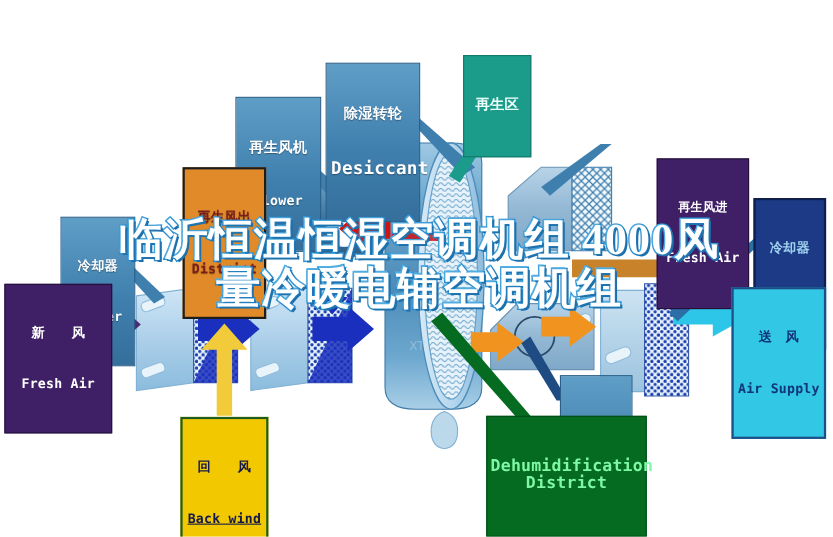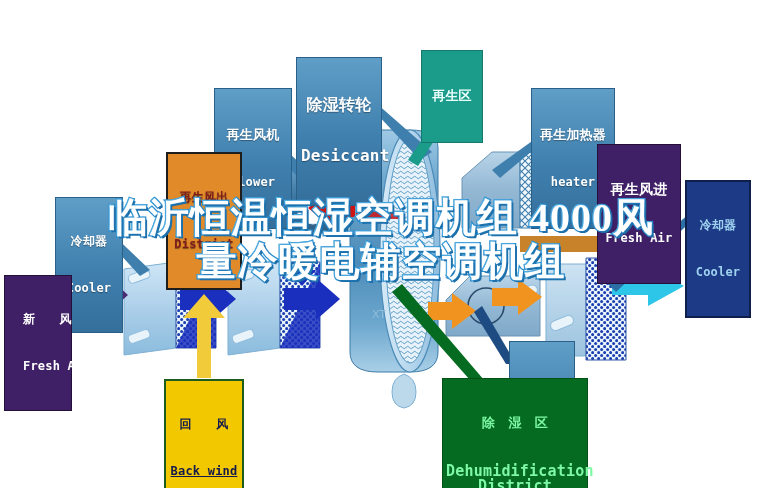--- a/index.html
+++ b/index.html
@@ -250,75 +250,74 @@
     <path d="M96 228 L106 228 L150 270 L140 276 Z" fill="#3f7fae"></path>
 
     <path d="M690 213 L700 213 L616 292 L608 284 Z" fill="#2b6fa6"></path>
 
     <path d="M506 364 L516 364 L482 306 L474 312 Z" fill="#1d4b82"></path>
 
     <path d="M470 380 L484 380 L402 284 L392 292 Z" fill="#046b20"></path>
   </svg>
 
   <div class="label lb-blue" style="left:296px;top:57px;width:86px;padding:5px 4px 6px;">
-    <span class="cn" style="font-size:16px;">除湿转轮</span>
+    <span class="cn" style="font-size:13px;">除湿转轮</span>
     <span class="en" style="font-size:16px;">Desiccant</span>
   </div>
 
   <div class="label lb-blue" style="left:214px;top:88px;width:78px;padding:5px 4px 6px;">
     <span class="cn" style="font-size:13px;">再生风机</span>
     <span class="en" style="font-size:12px;">Blower</span>
   </div>
 
   <div class="label lb-teal" style="left:421px;top:50px;width:62px;padding:4px 3px 5px;">
     <span class="cn" style="font-size:13px;">再生区</span>
   </div>
 
-  <div class="label lb-blue" style="left:531px;top:88px;width:84px;padding:5px 3px 6px;">
-    <span class="cn" style="font-size:13px;">再生加热器</span>
-    <span class="en" style="font-size:12px;">heater</span>
-  </div>
 
   <div class="label lb-orange" style="left:166px;top:152px;width:76px;padding:3px 3px 4px;">
     <span class="cn" style="font-size:12px;">再生风出</span>
     <span class="en" style="font-size:12px;">District</span>
   </div>
 
   <div class="label lb-purple" style="left:597px;top:144px;width:84px;padding:4px 3px 5px;">
-    <span class="cn" style="font-size:14px;font-family:Liberation Mono, monospace;">再生风进</span>
+    <span class="cn" style="font-size:11px;">再生风进</span>
     <span class="en" style="font-size:12px;">Fresh Air</span>
   </div>
 
   <div class="label lb-blue" style="left:55px;top:197px;width:68px;padding:3px 3px 4px;">
     <span class="cn" style="font-size:12px;">冷却器</span>
     <span class="en" style="font-size:12px;">Cooler</span>
   </div>
 
   <div class="label lb-navy" style="left:685px;top:180px;width:66px;padding:3px 3px 4px;">
     <span class="cn" style="font-size:12px;">冷却器</span>
     <span class="en" style="font-size:12px;">Cooler</span>
   </div>
 
-  <div class="label lb-purple" style="left:4px;top:275px;width:68px;padding:3px 18px 4px;">
+  <div class="label lb-purple" style="left:4px;top:258px;width:98px;padding:3px 7px 4px;">
     <span class="cn" style="font-size:12px;">新　　风</span>
     <span class="en" style="font-size:12px;">Fresh Air</span>
   </div>
 
   <div class="label" style="left:164px;top:379px;width:80px;padding:3px 3px 4px;background:#f2c800;border:2px solid #1d5c1d;color:#13194d;">
     <span class="cn" style="font-size:12px;">回　　风</span>
     <span class="en" style="font-size:12px;text-decoration:underline;">Back wind</span>
   </div>
 
   <div class="label lb-blue" style="left:509px;top:341px;width:66px;padding:4px 3px 5px;">
     <span class="cn" style="font-size:12px;">除湿风机</span>
     <span class="en" style="font-size:12px;">Blower</span>
   </div>
 
   <div class="label lb-green" style="left:442px;top:378px;width:146px;padding:3px 3px 5px;">
-    <span class="cn" style="font-size:13px;">除　湿　区</span>
     <span class="en" style="font-size:15px;">Dehumidification
 District</span>
   </div>
 
+  <div class="label lb-cyan" style="left:665px;top:261px;width:86px;padding:3px 3px 4px;">
+    <span class="cn" style="font-size:12px;">送　风</span>
+    <span class="en" style="font-size:12px;">Air Supply</span>
+  </div>
 
   <div id="overlay-text">临沂恒温恒湿空调机组   4000风量冷暖电辅空调机组</div>
 
 </div>
 
 </body></html>

